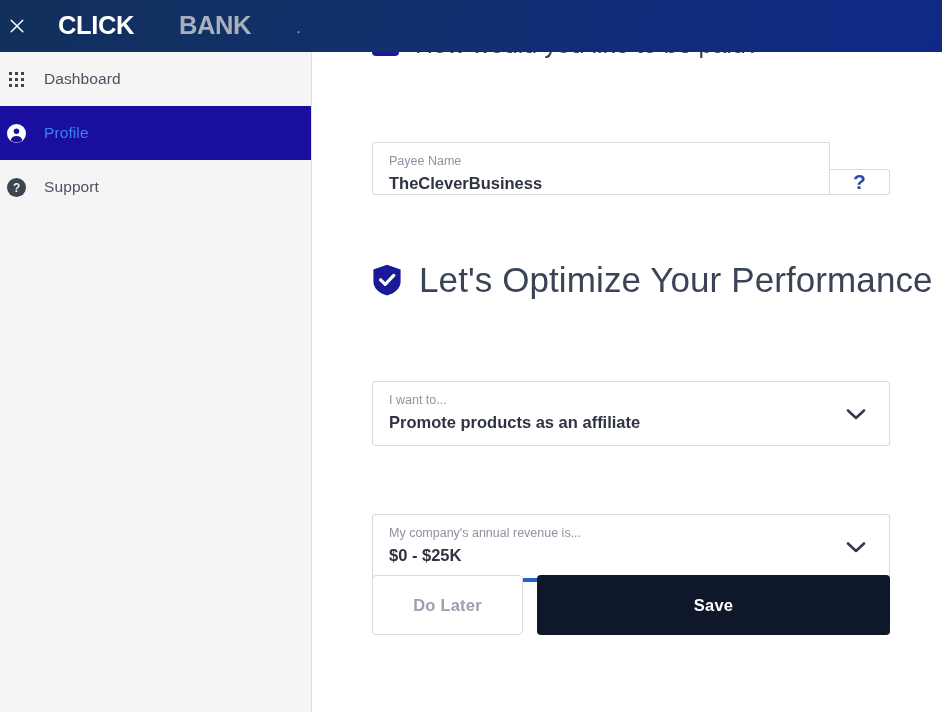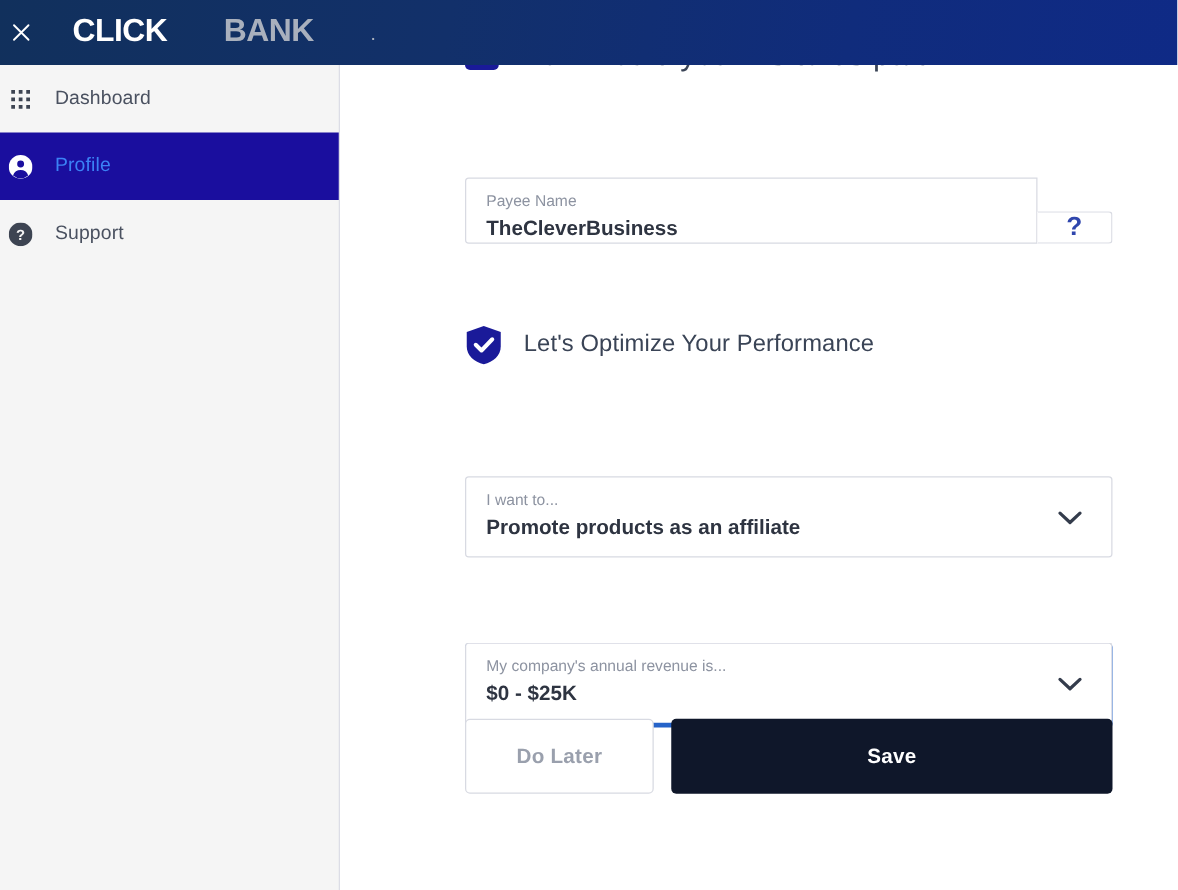--- a/index.html
+++ b/index.html
@@ -62,21 +62,21 @@
     font-weight: 700;
     margin-left: 1px;
     position: relative;
     top: -1px;
   }
 
   
   .sidebar {
     position: absolute;
     top: 52px; left: 0;
-    width: 272px;
+    width: 312px;
     height: 660px;
     background: #f5f5f5;
     border-right: 1px solid #dcdde6;
     z-index: 20;
   }
 
   .nav-item {
     position: relative;
     height: 54px;
     display: flex;
@@ -192,21 +192,21 @@
   }
 
   
   .optimize-heading {
     top: 208px;
     display: flex;
     align-items: center;
     gap: 17px;
   }
   .optimize-heading .htext {
-    font-size: 19px;
+    font-size: 35px;
     color: #3a4456;
     font-weight: 400;
     letter-spacing: 0.1px;
     white-space: nowrap;
   }
   .shield {
     width: 30px; height: 32px;
     flex: none;
     display: block;
   }

